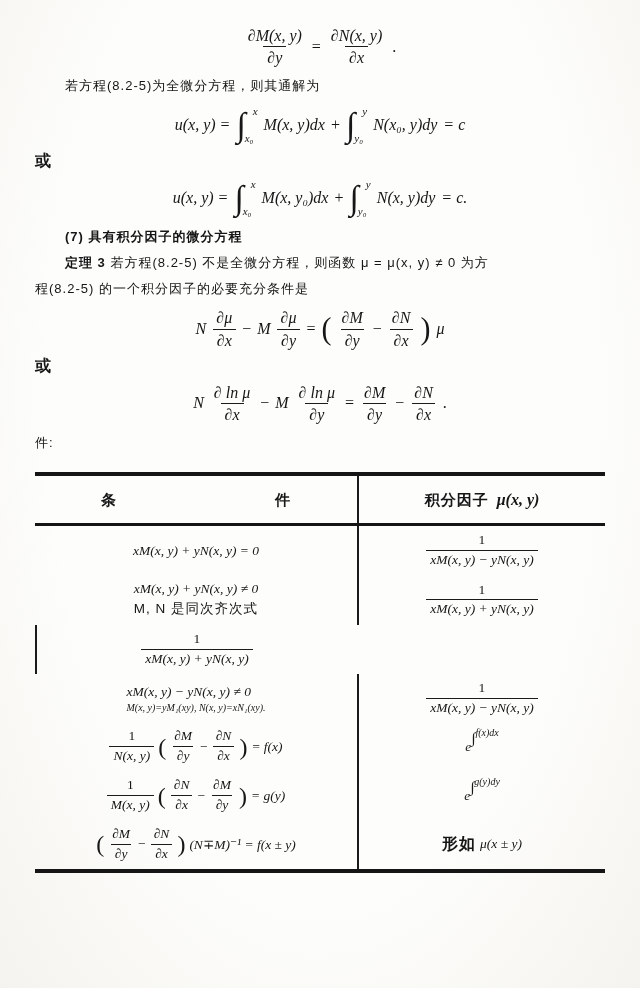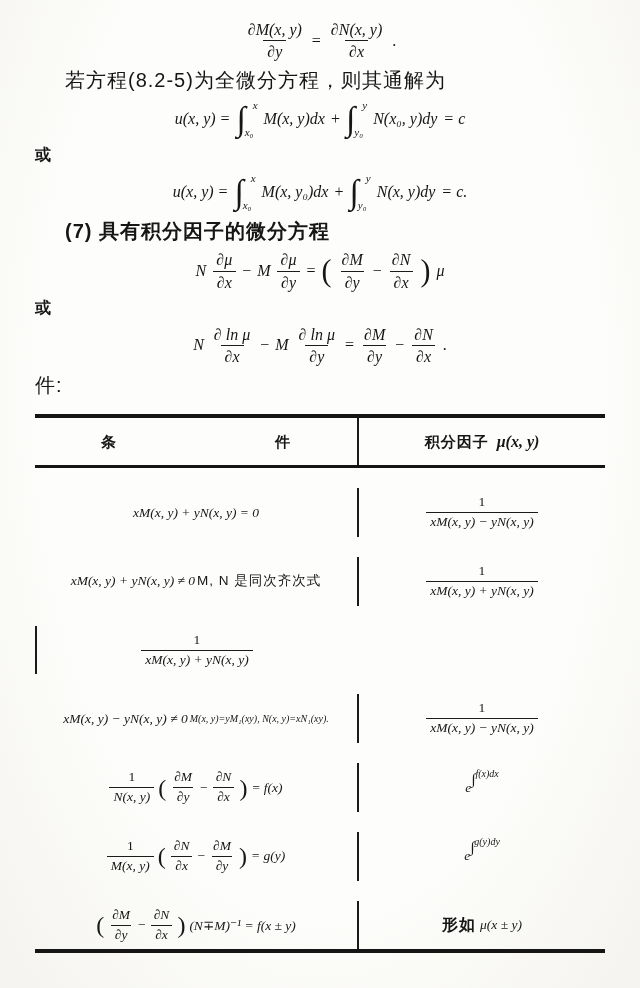--- a/index.html
+++ b/index.html
@@ -2,24 +2,24 @@
 <html><head>
 <meta charset="utf-8">
 <style>
   * { margin: 0; padding: 0; box-sizing: border-box; }
   html, body { width: 640px; background: #e8e8e6; }
   body { font-family: "Liberation Serif", "DejaVu Serif", serif; color: #161616; }
   .page {
     width: 640px; height: 988px; overflow: hidden;
     background: #fcfbf8;
     background-image: radial-gradient(ellipse at 50% 40%, #fdfdfb 60%, #f4f3ef 100%);
-    padding: 14px 35px 0 35px;
+    padding: 20px 35px 0 35px;
   }
   
-  .cjk { font-family: "Liberation Sans", "DejaVu Sans", sans-serif; font-size: 20px; letter-spacing: 1px; line-height: 26px; }
+  .cjk { font-family: "Liberation Sans", "DejaVu Sans", sans-serif; font-size: 13px; letter-spacing: 1px; line-height: 26px; }
   .cjk-b { font-weight: bold; }
   .math { font-family: "Liberation Serif", "DejaVu Serif", serif; font-style: italic; }
   .up { font-style: normal; }
   .para { margin-top: 2px; }
   .indent { padding-left: 30px; }
   .or-label { font-weight: bold; font-size: 16px; margin: 2px 0; font-family: "Liberation Sans", "DejaVu Sans", sans-serif; }
   
   .eq { display: flex; justify-content: center; align-items: center; gap: 6px; font-size: 16px; font-style: italic; margin: 6px 0; }
   .frac { display: inline-flex; flex-direction: column; align-items: center; text-align: center; vertical-align: middle; line-height: 1.2; }
   .frac .num { padding: 0 4px 1px; }
@@ -36,24 +36,24 @@
   .exp .earg { font-size: 10px; margin-top: -4px; }
   
   .dtable { margin-top: 16px; border-top: 4px solid #151515; border-bottom: 4px solid #151515; width: 570px; }
   .tr { display: grid; grid-template-columns: 322px 248px; }
   .tr .td { display: flex; align-items: center; justify-content: center; padding: 6px 4px; }
   .tr .td.right { border-left: 2px solid #1a1a1a; }
   .tr.thead { border-bottom: 3px solid #151515; min-height: 50px; }
   .thead .cond-head { display: flex; justify-content: space-between; width: 190px; font-weight: bold; }
   .thead .cjk { font-size: 15px; }
   .factor-head { display: flex; gap: 8px; align-items: center; font-weight: bold; }
-  .body-row { font-size: 13.5px; margin-top: 20px; }
+  .body-row { font-size: 13.5px; }
   .body-row .math { font-size: 13.5px; }
   .body-row .frac { line-height: 1.25; font-size: 13.5px; }
-  .cond-stack { display: flex; align-items: center; gap: 2px; }
+  .cond-stack { display: flex; flex-direction: column; gap: 2px; }
   .cond-line { display: flex; align-items: center; gap: 4px; }
   .small-paren { font-style: normal; font-size: 24px; line-height: 1; font-weight: 300; }
 </style>
 </head>
 <body>
 
 <div class="page">
 
   <div class="eq">
     <span class="frac math">
@@ -112,20 +112,27 @@
         <span class="lim-sub">y₀</span>
       </span>
     </span>
     <span class="math">N(x, y)dy</span>
     <span class="math">= c.</span>
   </div>
 
   <div class="cjk cjk-b para indent">(7) 具有积分因子的微分方程</div>
 
 
+  <div class="cjk">
+    <div class="indent">
+      <span class="cjk-b">定理 3</span>
+      <span>若方程(8.2-5) 不是全微分方程，则函数 μ = μ(x, y) ≠ 0 为方</span>
+    </div>
+    <div>程(8.2-5) 的一个积分因子的必要充分条件是</div>
+  </div>
 
   <div class="eq">
     <span class="math">N</span>
     <span class="frac math">
       <span class="num">∂μ</span>
       <span class="den">∂x</span>
     </span>
     <span class="math up">−</span>
     <span class="math">M</span>
     <span class="frac math">

